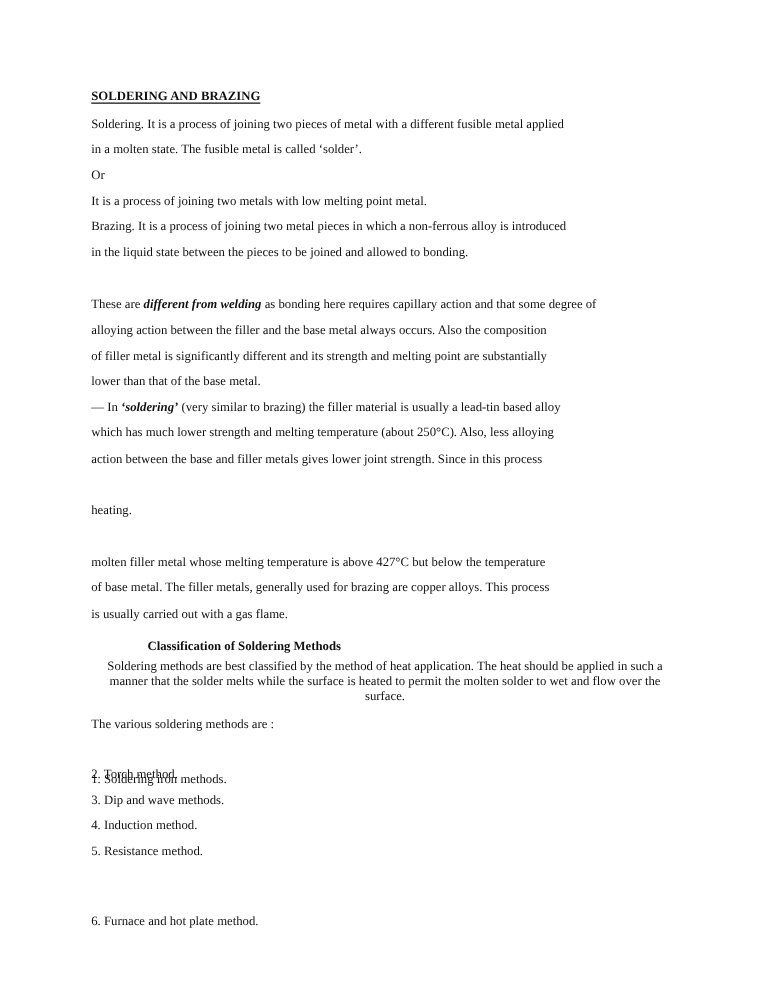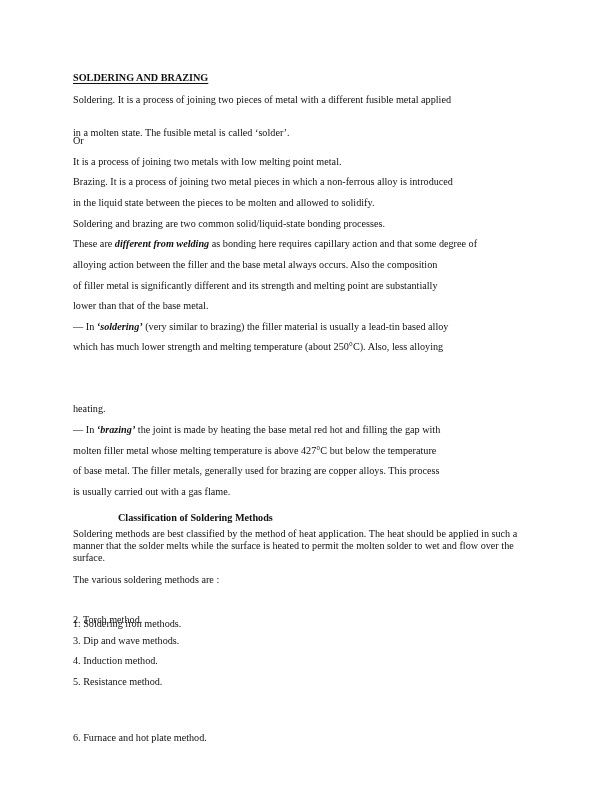--- a/index.html
+++ b/index.html
@@ -1,50 +1,47 @@
 <!DOCTYPE html>
 <html><head>
   <meta charset="utf-8">
   <style>
     html, body { margin: 0; padding: 0; background: #ffffff; }
     body { width: 612px; height: 792px; position: relative; overflow: hidden;
       font-family: "Liberation Serif", "DejaVu Serif", serif; color: #111111; }
-    .page { position: absolute; left: 0; top: 0; width: 612px; height: 604px; background: #fff; }
+    .page { position: absolute; left: 0; top: 0; width: 612px; height: 604px; background: #fff; text-align: center; }
     .line { position: absolute; left: 73px; font-size: 10.2px; line-height: 12px; white-space: nowrap; }
     .title { font-weight: bold; text-decoration: underline; text-decoration-thickness: 1.2px; text-underline-offset: 1.5px; }
     .heading { font-weight: bold; }
     .para { position: absolute; left: 73px; width: 470px; font-size: 10.2px; line-height: 12px; }
   </style>
 </head>
 <body>
 
 <div class="page">
   <div class="line title" style="top:72px;">SOLDERING AND BRAZING</div>
 
   <div class="line" style="top:94px;">Soldering. It is a process of joining two pieces of metal with a different fusible metal applied</div>
-  <div class="line" style="top:114px;margin-top:13px;">in a molten state. The fusible metal is called ‘solder’.</div>
+  <div class="line" style="top:114px;">in a molten state. The fusible metal is called ‘solder’.</div>
   <div class="line" style="top:135px;">Or</div>
   <div class="line" style="top:156px;">It is a process of joining two metals with low melting point metal.</div>
   <div class="line" style="top:176px;">Brazing. It is a process of joining two metal pieces in which a non-ferrous alloy is introduced</div>
-  <div class="line" style="top:197px;">in the liquid state between the pieces to be molten and allowed to solidify.</div>
-  <div class="line" style="top:218px;">Soldering and brazing are two common solid/liquid-state bonding processes.</div>
+  <div class="line" style="top:197px;">in the liquid state between the pieces to be joined and allowed to bonding.</div>
   <div class="line" style="top:238px;">
     <span>These are </span><b><i>different from welding</i></b><span> as bonding here requires capillary action and that some degree of</span>
   </div>
   <div class="line" style="top:259px;">alloying action between the filler and the base metal always occurs. Also the composition</div>
   <div class="line" style="top:280px;">of filler metal is significantly different and its strength and melting point are substantially</div>
   <div class="line" style="top:300px;">lower than that of the base metal.</div>
   <div class="line" style="top:321px;">
     <span>— In </span><b><i>‘soldering’</i></b><span> (very similar to brazing) the filler material is usually a lead-tin based alloy</span>
   </div>
   <div class="line" style="top:341px;">which has much lower strength and melting temperature (about 250°C). Also, less alloying</div>
+  <div class="line" style="top:362px;">action between the base and filler metals gives lower joint strength. Since in this process</div>
   <div class="line" style="top:403px;">heating.</div>
-  <div class="line" style="top:424px;">
-    <span>— In </span><b><i>‘brazing’</i></b><span> the joint is made by heating the base metal red hot and filling the gap with</span>
-  </div>
   <div class="line" style="top:445px;">molten filler metal whose melting temperature is above 427°C but below the temperature</div>
   <div class="line" style="top:465px;">of base metal. The filler metals, generally used for brazing are copper alloys. This process</div>
   <div class="line" style="top:486px;">is usually carried out with a gas flame.</div>
 
   <div class="line heading" style="top:512px;margin-left:45px;">Classification of Soldering Methods</div>
   <div class="para" style="top:528px;">Soldering methods are best classified by the method of heat application. The heat should be applied in such a manner that the solder melts while the surface is heated to permit the molten solder to wet and flow over the surface.</div>
 
   <div class="line" style="top:574px;">The various soldering methods are :</div>
   <div class="line" style="top:618px;">1. Soldering iron methods.</div>
   <div class="line" style="top:614px;">2. Torch method.</div>

